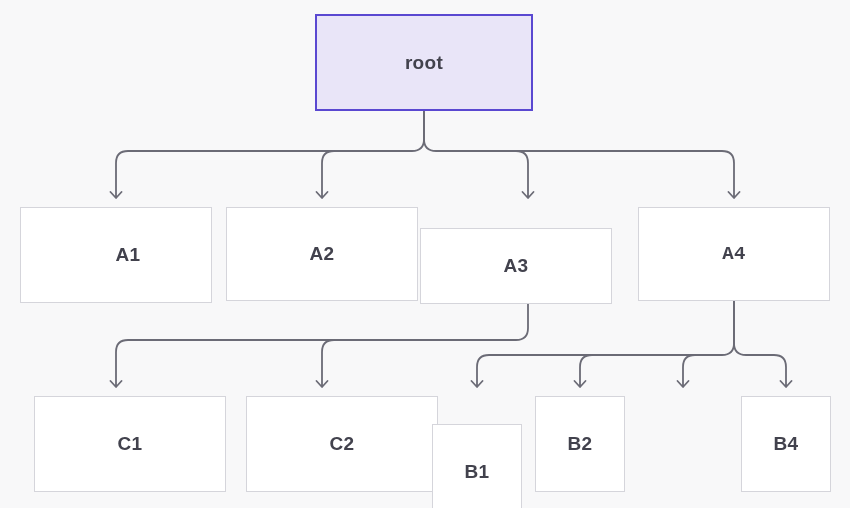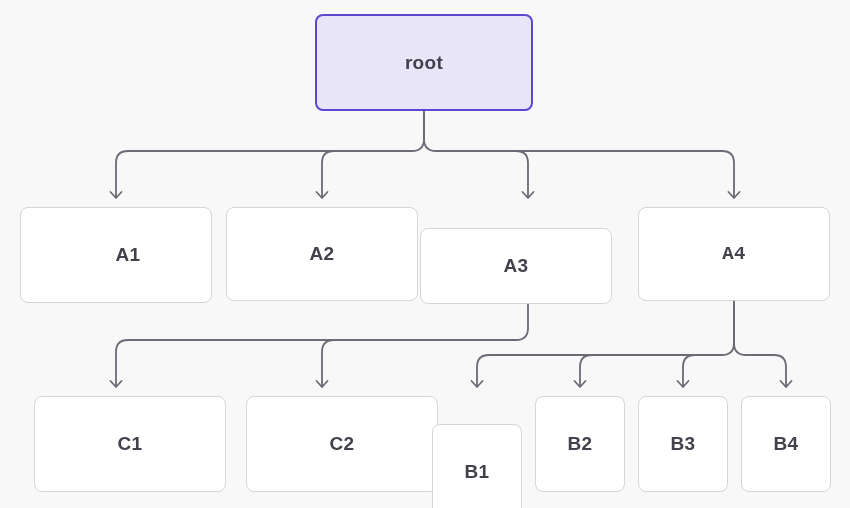--- a/index.html
+++ b/index.html
@@ -27,21 +27,21 @@
     stroke: #6b6b76;
     stroke-width: 1.8;
     stroke-linecap: round;
     stroke-linejoin: round;
   }
   .node {
     position: absolute;
     box-sizing: border-box;
     background: #ffffff;
     border: 1.5px solid #d5d5db;
-    border-radius: 8px;
+    border-radius: 0;
     display: flex;
     align-items: center;
     justify-content: center;
     color: #42424d;
     font-size: 19px;
     font-weight: 700;
     letter-spacing: 0.3px;
     cursor: default;
   }
   .node-root {
@@ -92,20 +92,17 @@
   </div>
   <div class="node" style="left:226px; top:396px; width:192px; height:96px;margin-left:20px;">
     <span>C2</span>
   </div>
   <div class="node" style="left:432px; top:396px; width:90px; height:96px;margin-top:28px;">
     <span>B1</span>
   </div>
   <div class="node" style="left:535px; top:396px; width:90px; height:96px;">
     <span>B2</span>
   </div>
-  <div class="node" style="left:638px; top:396px; width:90px; height:96px;">
-    <span>B3</span>
-  </div>
   <div class="node" style="left:741px; top:396px; width:90px; height:96px;">
     <span>B4</span>
   </div>
 
 </div>
 
 </body></html>

